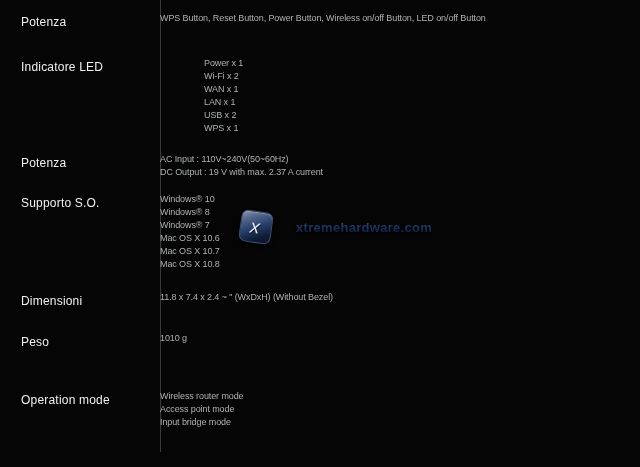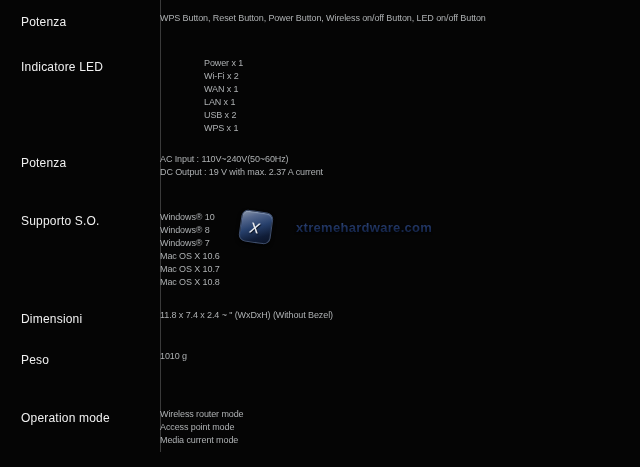--- a/index.html
+++ b/index.html
@@ -47,21 +47,21 @@
     line-height: 13px;
     letter-spacing: -0.1px;
   }
   .value-line {
     white-space: nowrap;
   }
   
   .spec-row:nth-child(1) { margin-top: 12px; }
   .spec-row:nth-child(2) { margin-top: 28px; gap: 44px; }
   .spec-row:nth-child(3) { margin-top: 18px; }
-  .spec-row:nth-child(4) { margin-top: 32px; }
+  .spec-row:nth-child(4) { margin-top: 14px; }
   .spec-row:nth-child(5) { margin-top: 20px; }
   .spec-row:nth-child(6) { margin-top: 24px; }
   .spec-row:nth-child(7) { margin-top: 41px; }
 
   
   .watermark {
     position: absolute;
     left: 240px;
     top: 211px;
     display: flex;
@@ -160,21 +160,21 @@
     <div class="spec-values">
           <div class="value-line">1010 g</div>
         </div>
   </div>
 
   <div class="spec-row">
     <div class="spec-label">Operation mode</div>
     <div class="spec-values">
           <div class="value-line">Wireless router mode</div>
           <div class="value-line">Access point mode</div>
-          <div class="value-line">Media current mode</div>
+          <div class="value-line">Input bridge mode</div>
         </div>
   </div>
 </div>
 
   <div class="watermark">
     <div class="wm-logo">
       <span class="wm-x">x</span>
     </div>
     <div class="wm-text">xtremehardware.com</div>
   </div>

